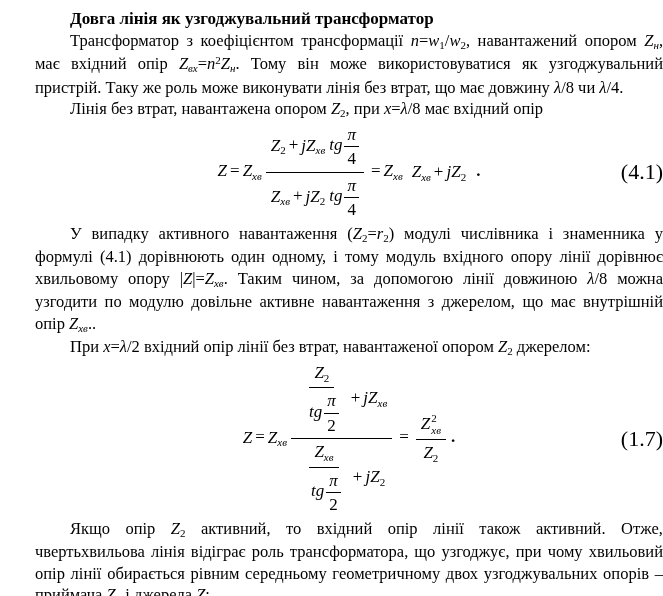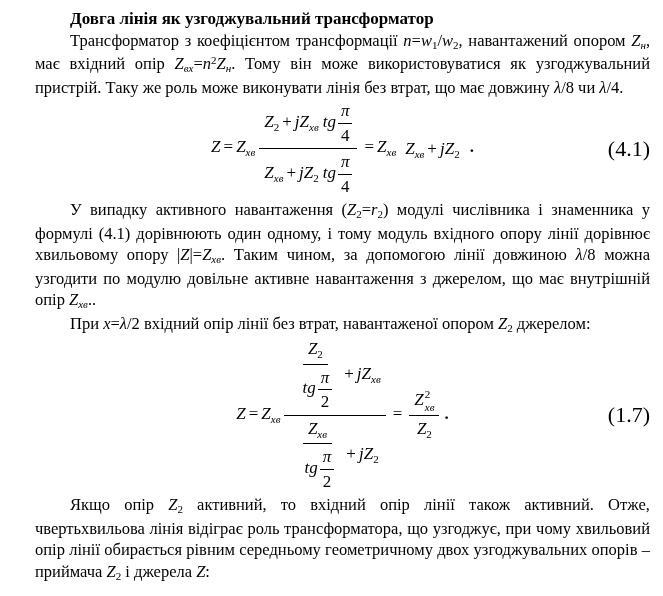--- a/index.html
+++ b/index.html
@@ -1,18 +1,18 @@
 <!DOCTYPE html>
 <html lang="uk"><head>
 <meta charset="utf-8">
 <style>
   html,body{margin:0;padding:0;background:#fff;}
   .page{
     width:663px;height:596px;box-sizing:border-box;
-    padding:8px 13px 0 35px;
+    padding:8px 0 0 35px;
     font-family:"Liberation Serif", serif;
     font-size:16.5px;line-height:21.5px;color:#000;
     overflow:hidden;background:#fff;
   }
   .title{font-size:17px;font-weight:bold;margin:0;text-indent:35px;}
   .para{margin:0;text-align:justify;text-indent:35px;}
   
   .i{font-style:italic;}
   .sub{font-size:11px;position:relative;top:3px;}
   .isub{font-size:11px;font-style:italic;position:relative;top:3px;}
@@ -39,20 +39,21 @@
 </style>
 </head>
 <body>
 
 <div class="page">
 
   <h1 class="title">Довга лінія як узгоджувальний трансформатор</h1>
 
   <p class="para"><span>Трансформатор з коефіцієнтом трансформації </span><span class="i">n</span><span>=</span><span class="i">w</span><span class="sub">1</span><span>/</span><span class="i">w</span><span class="sub">2</span><span>, навантажений опором </span><span class="i">Z</span><span class="isub">н</span><span>, має вхідний опір </span><span class="i">Z</span><span class="isub">вх</span><span>=</span><span class="i">n</span><span class="sup">2</span><span class="i">Z</span><span class="isub">н</span><span>. Тому він може використовуватися як узгоджувальний пристрій. Таку же роль може виконувати лінія без втрат, що має довжину </span><span class="i">λ</span><span>/8 чи </span><span class="i">λ</span><span>/4.</span></p>
 
+  <p class="para"><span>Лінія без втрат, навантажена опором </span><span class="i">Z</span><span class="sub">2</span><span>, при </span><span class="i">x</span><span>=</span><span class="i">λ</span><span>/8 має вхідний опір</span></p>
 
   <div class="eqrow">
     <span class="math"><span class="mi">Z</span><span class="mo">=</span><span class="mi">Z</span><span class="msubi">хв</span><span class="frac">
           <span class="fn"><span class="mi">Z</span><span class="msub">2</span><span class="mo">+</span><span class="mi">j</span><span class="mi">Z</span><span class="msubi">хв</span><span class="mi mtg">tg</span><span class="frac sfrac">
               <span class="fn"><span class="mi">π</span></span>
               <span class="fd"><span class="mn">4</span></span>
             </span></span>
           <span class="fd"><span class="mi">Z</span><span class="msubi">хв</span><span class="mo">+</span><span class="mi">j</span><span class="mi">Z</span><span class="msub">2</span><span class="mi mtg">tg</span><span class="frac sfrac">
               <span class="fn"><span class="mi">π</span></span>
               <span class="fd"><span class="mn">4</span></span>

